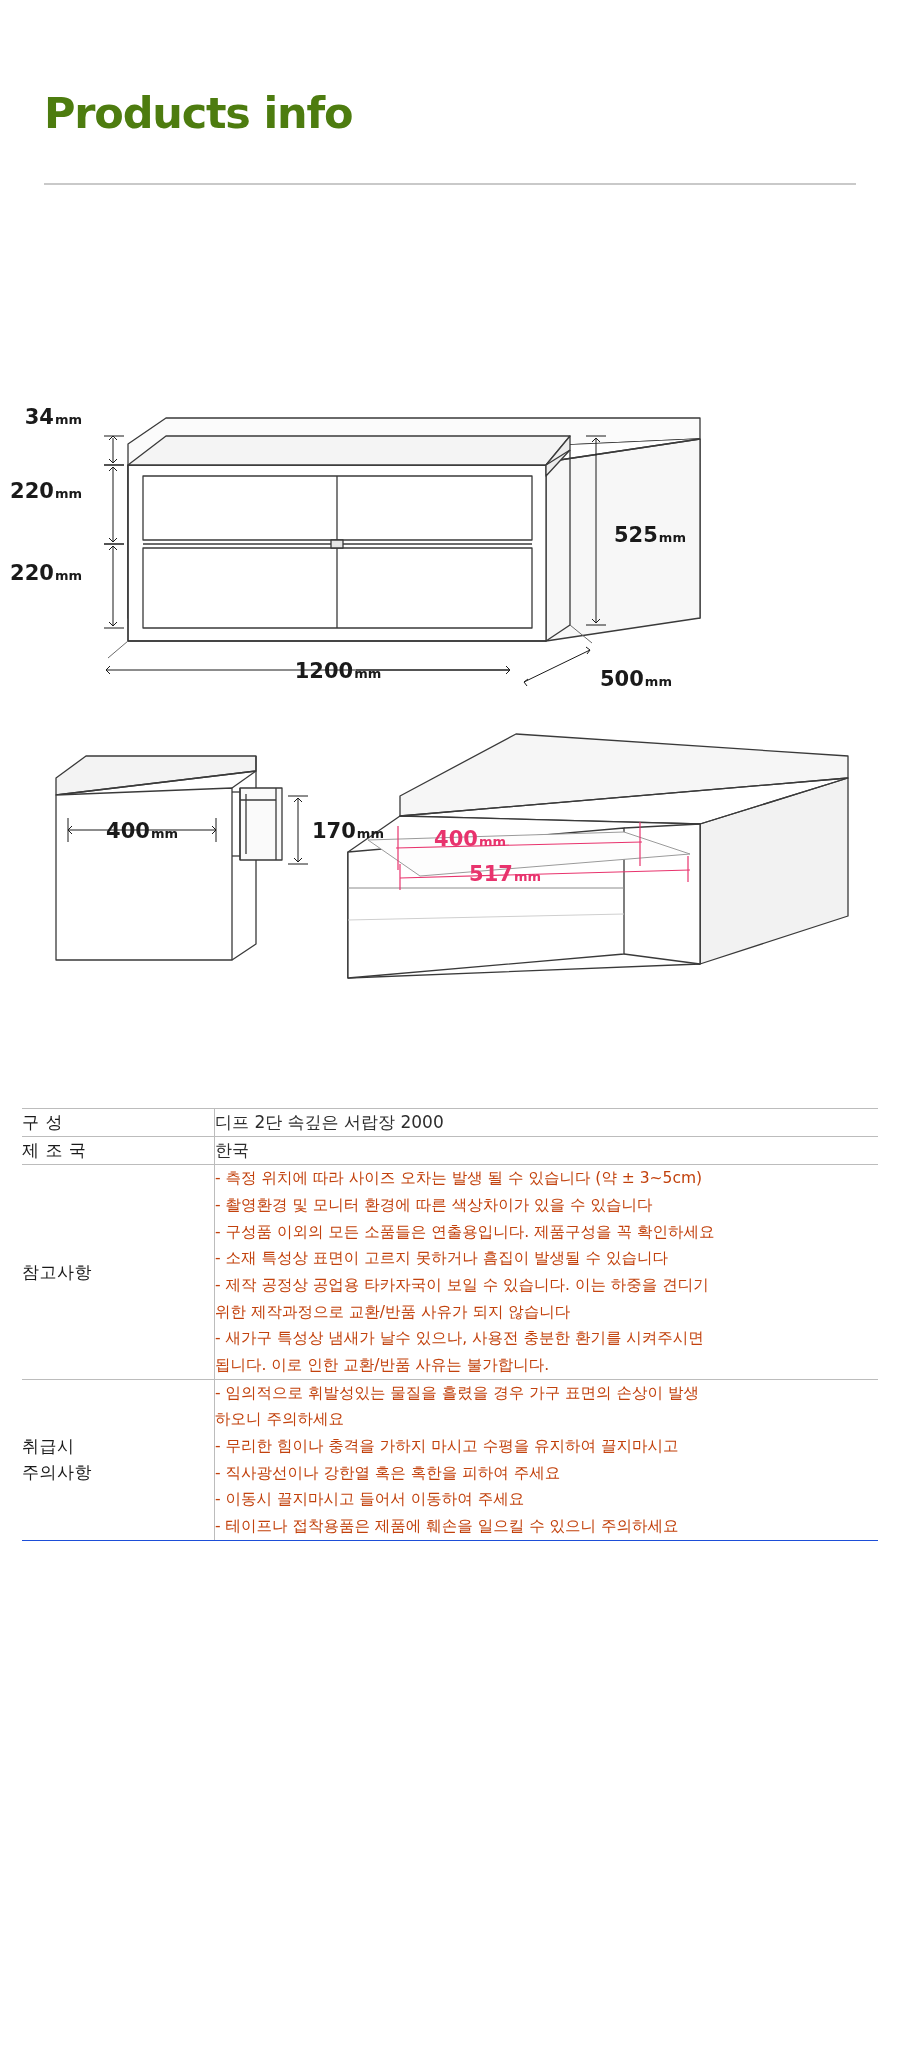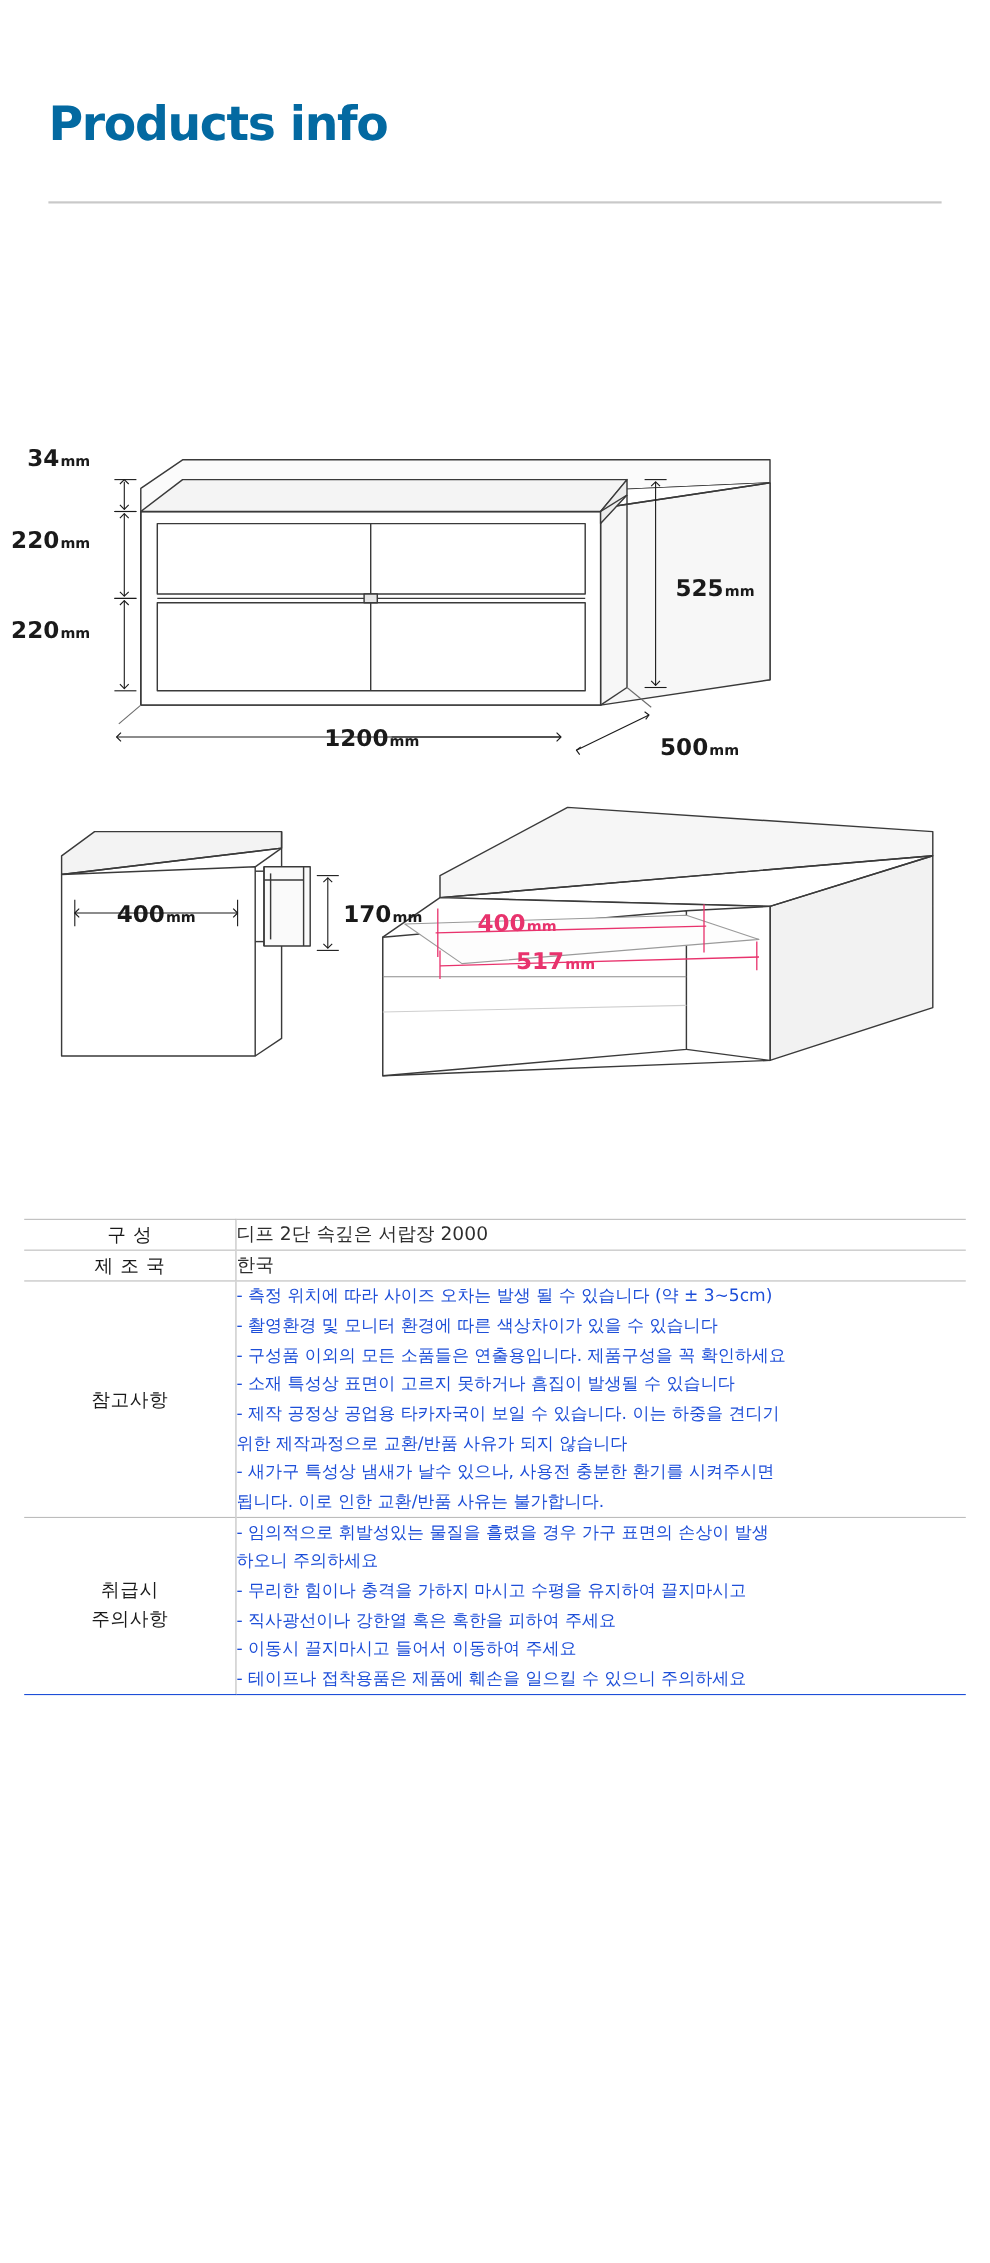--- a/index.html
+++ b/index.html
@@ -30,21 +30,21 @@
     width: 900px;
     height: 188px;
   }
   .header-title {
     position: absolute;
     left: 44px;
     top: 88px;
     font-size: 43px;
     font-weight: bold;
     letter-spacing: -1.2px;
-    color: #0369a1;
+    color: #4d7c0f;
     font-family: "DejaVu Sans", sans-serif;
   }
   .header-rule {
     position: absolute;
     left: 44px;
     top: 183px;
     width: 812px;
     height: 2px;
     background: #c9c9c9;
   }
@@ -81,21 +81,20 @@
   .spec-table tr { }
   .spec-table td {
     border-top: 1px solid #bcbcbc;
     border-bottom: 1px solid #1d4ed8;
     vertical-align: middle;
     padding: 0;
   }
   .spec-table tr:not(:last-child) td { border-bottom: none; }
   .label-cell {
     width: 192px;
-    text-align: center;
     font-size: 17px;
     letter-spacing: 0.5px;
     color: #1a1a1a;
     border-right: 1px solid #bcbcbc;
     padding: 16px 0;
     font-family: "DejaVu Sans", sans-serif;
   }
   .label-cell .lbl { display: block; line-height: 1.5; }
   .value-cell {
     padding: 16px 0 16px 26px;
@@ -105,21 +104,21 @@
     font-family: "DejaVu Sans", sans-serif;
   }
   .note-list {
     margin: 0;
     padding: 0;
     list-style: none;
   }
   .note-list li {
     font-size: 15.5px;
     line-height: 1.72;
-    color: #1d4ed8;
+    color: #c2410c;
     padding-left: 12px;
     text-indent: -12px;
     font-family: "DejaVu Sans", sans-serif;
   }
   .tall-cell { padding-top: 22px; padding-bottom: 22px; }
 </style>
 </head>
 <body>
 
 <div class="page">

